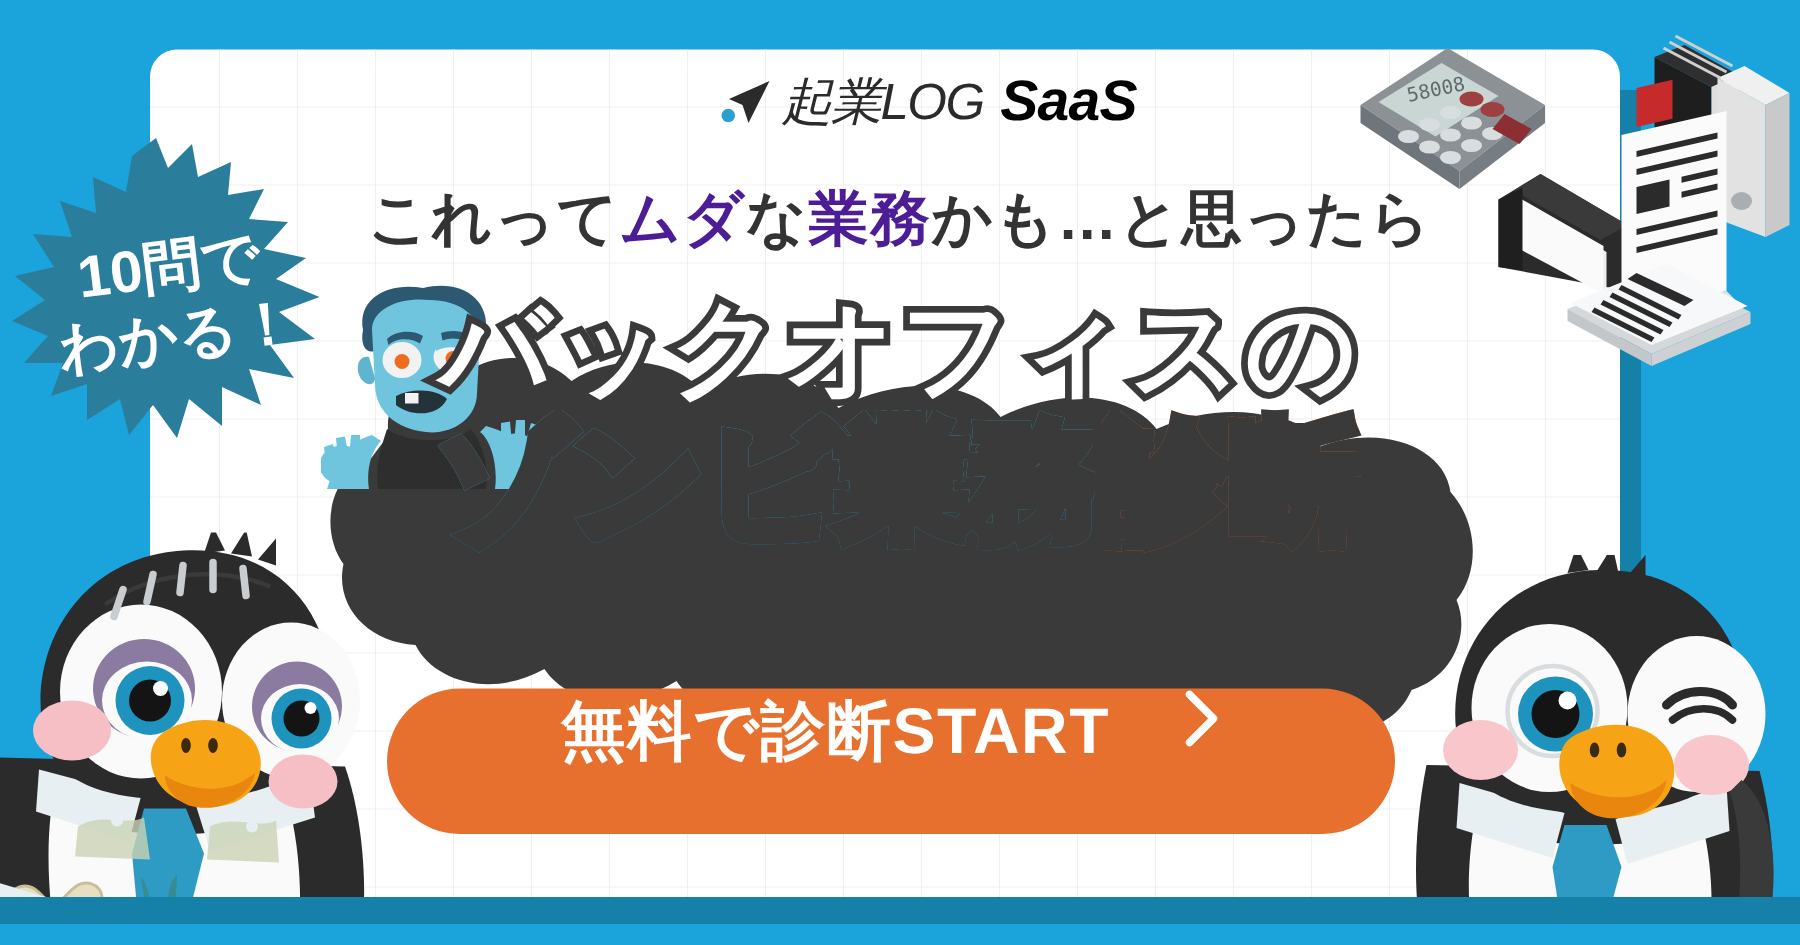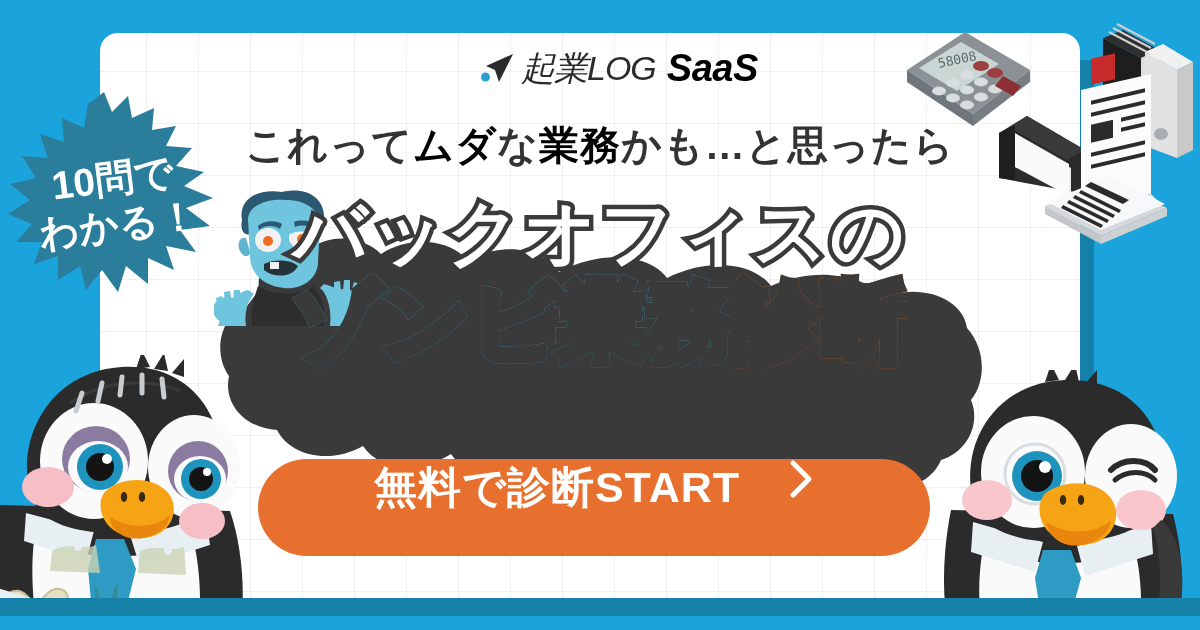--- a/index.html
+++ b/index.html
@@ -49,21 +49,21 @@
     font-size:38px;font-weight:bold;color:#000000;
     font-style:italic;letter-spacing:-0.5px;line-height:1;margin-left:4px;
   }
 
   
   .subhead{
     position:absolute;left:0;top:118px;width:1200px;text-align:center;
     font-size:40px;font-weight:bold;color:#333333;letter-spacing:1px;
     white-space:nowrap;
   }
-  .subhead .hl{color:#000000;text-align:right;}
+  .subhead .hl{color:#4c1d95;text-align:right;}
 
   
   .blob{position:absolute;left:215px;top:228px;width:775px;height:270px;}
 
   
   .title-wrap{position:absolute;left:0;top:196px;width:1200px;text-align:center;}
   .title1{
     font-size:73px;font-weight:bold;color:#ffffff;letter-spacing:2px;
     line-height:1.02;white-space:nowrap;
     -webkit-text-stroke:9px #3A3A3A;paint-order:stroke fill;

